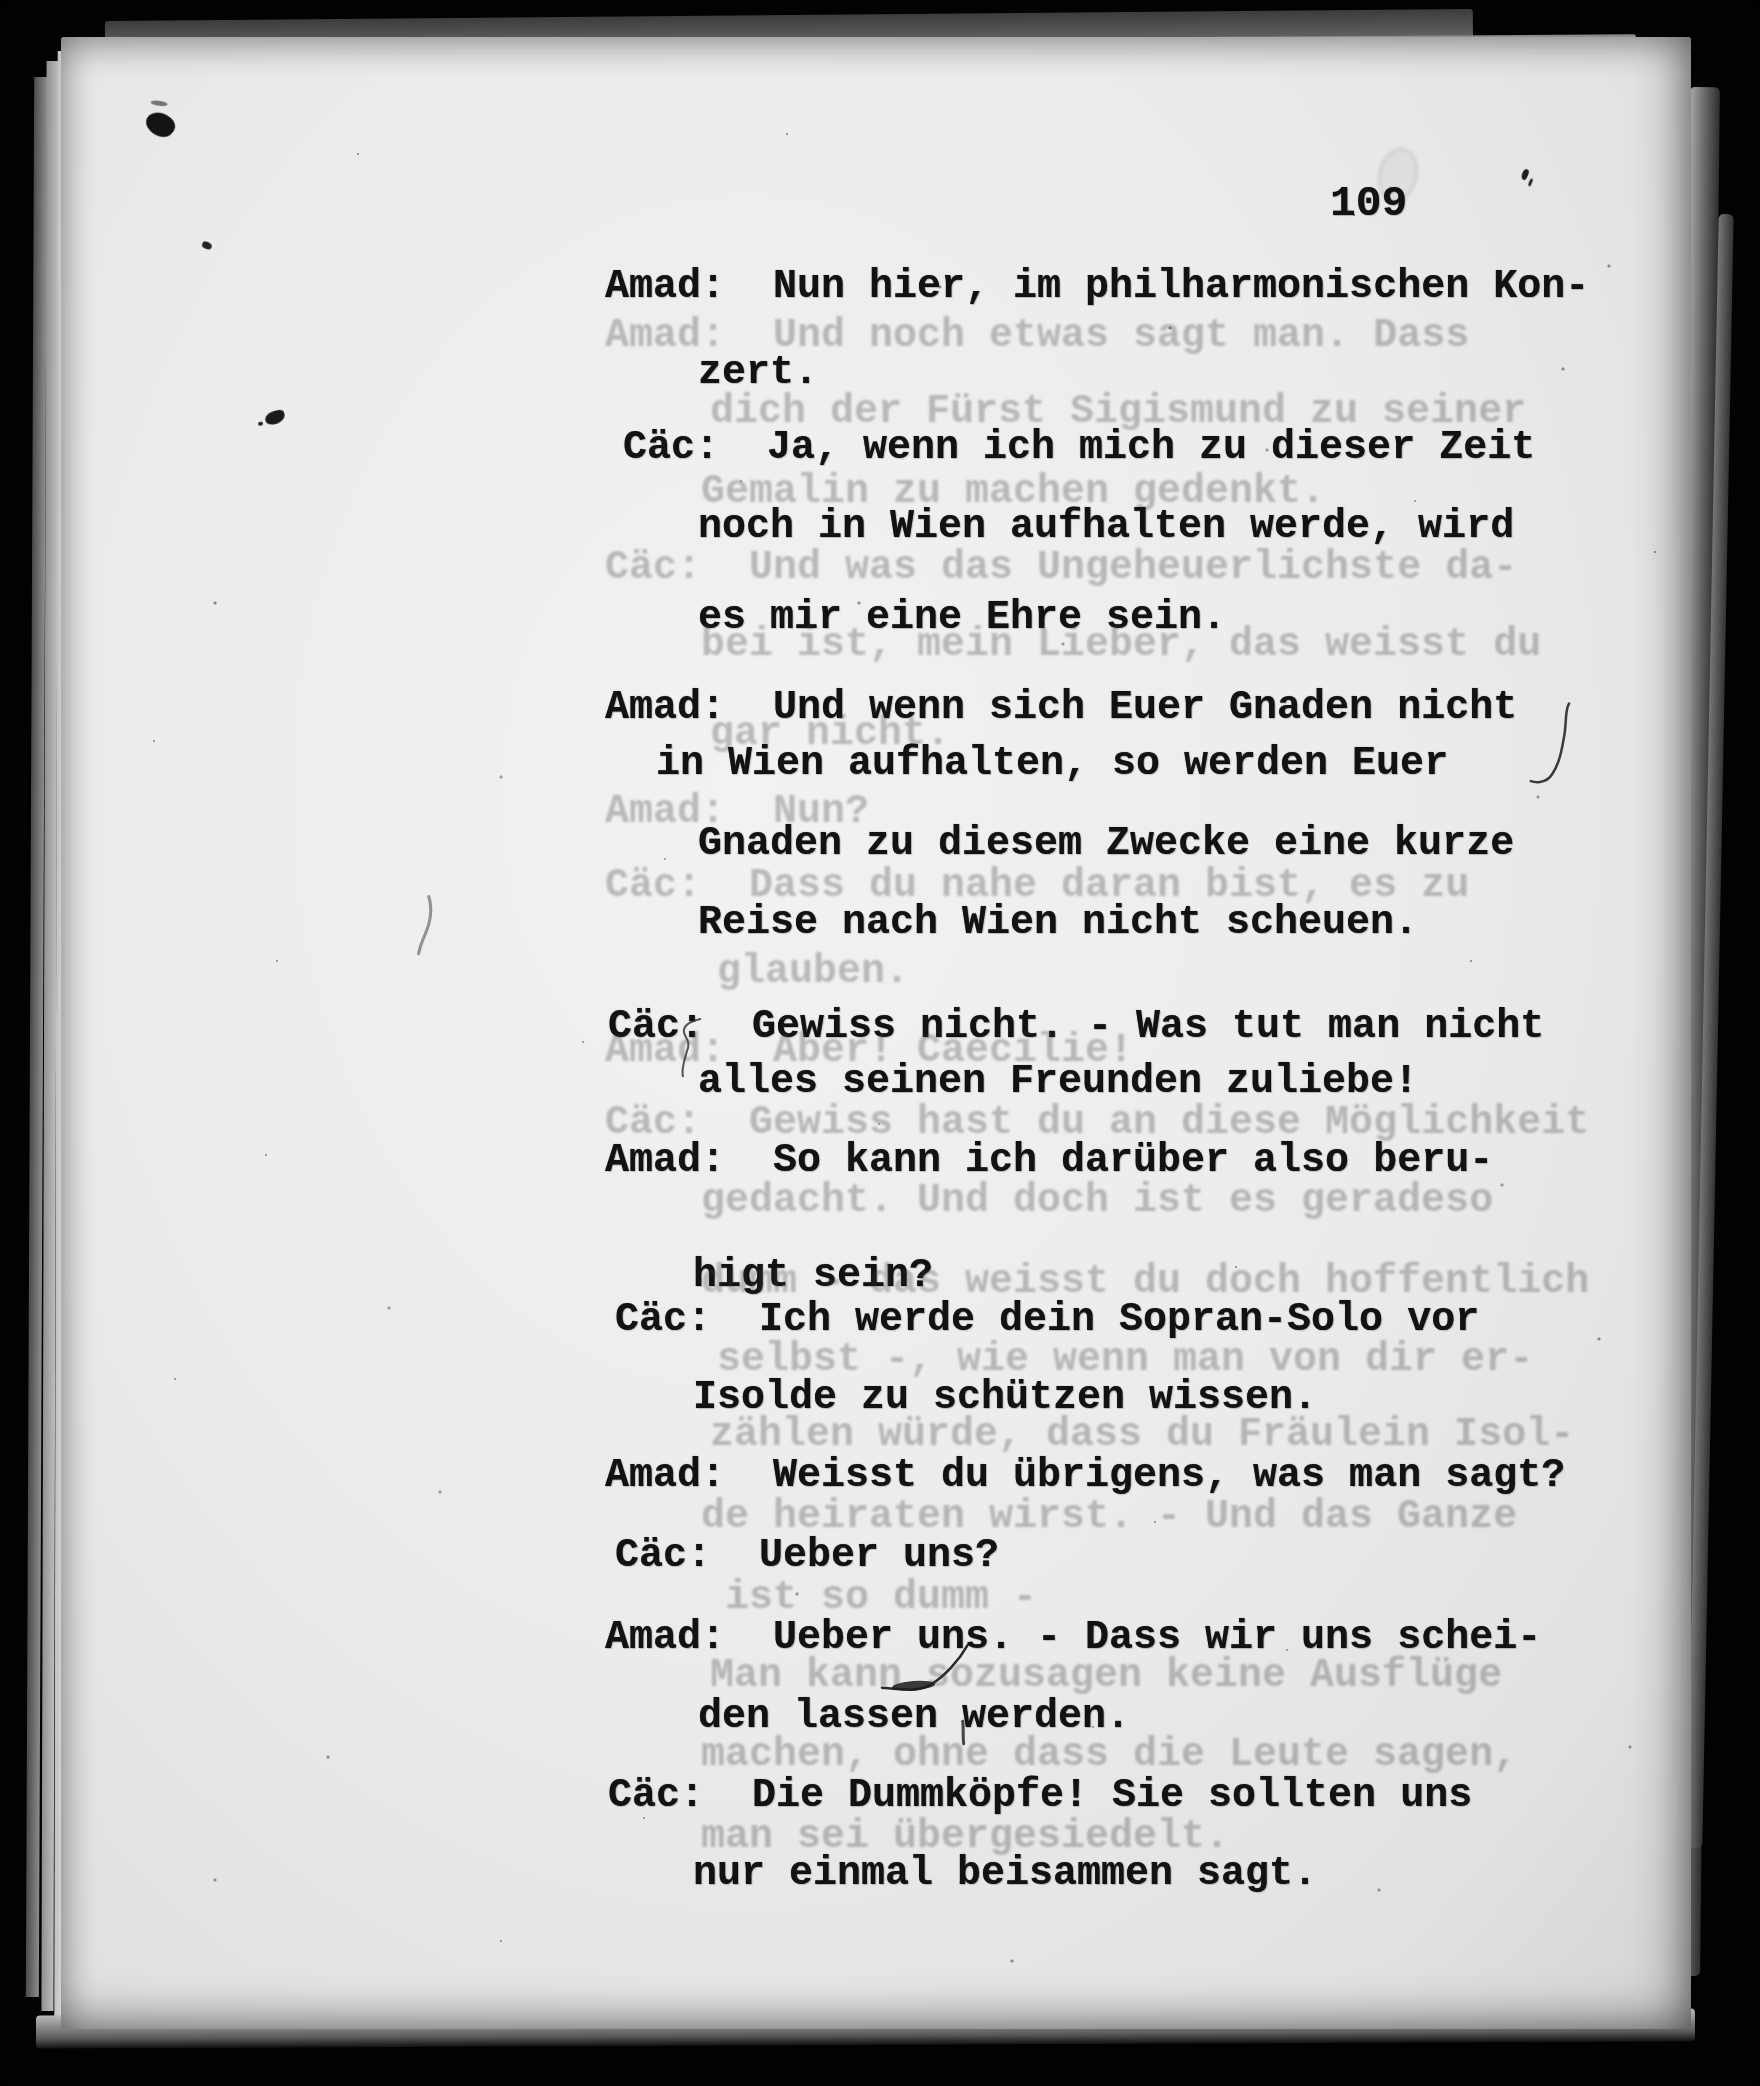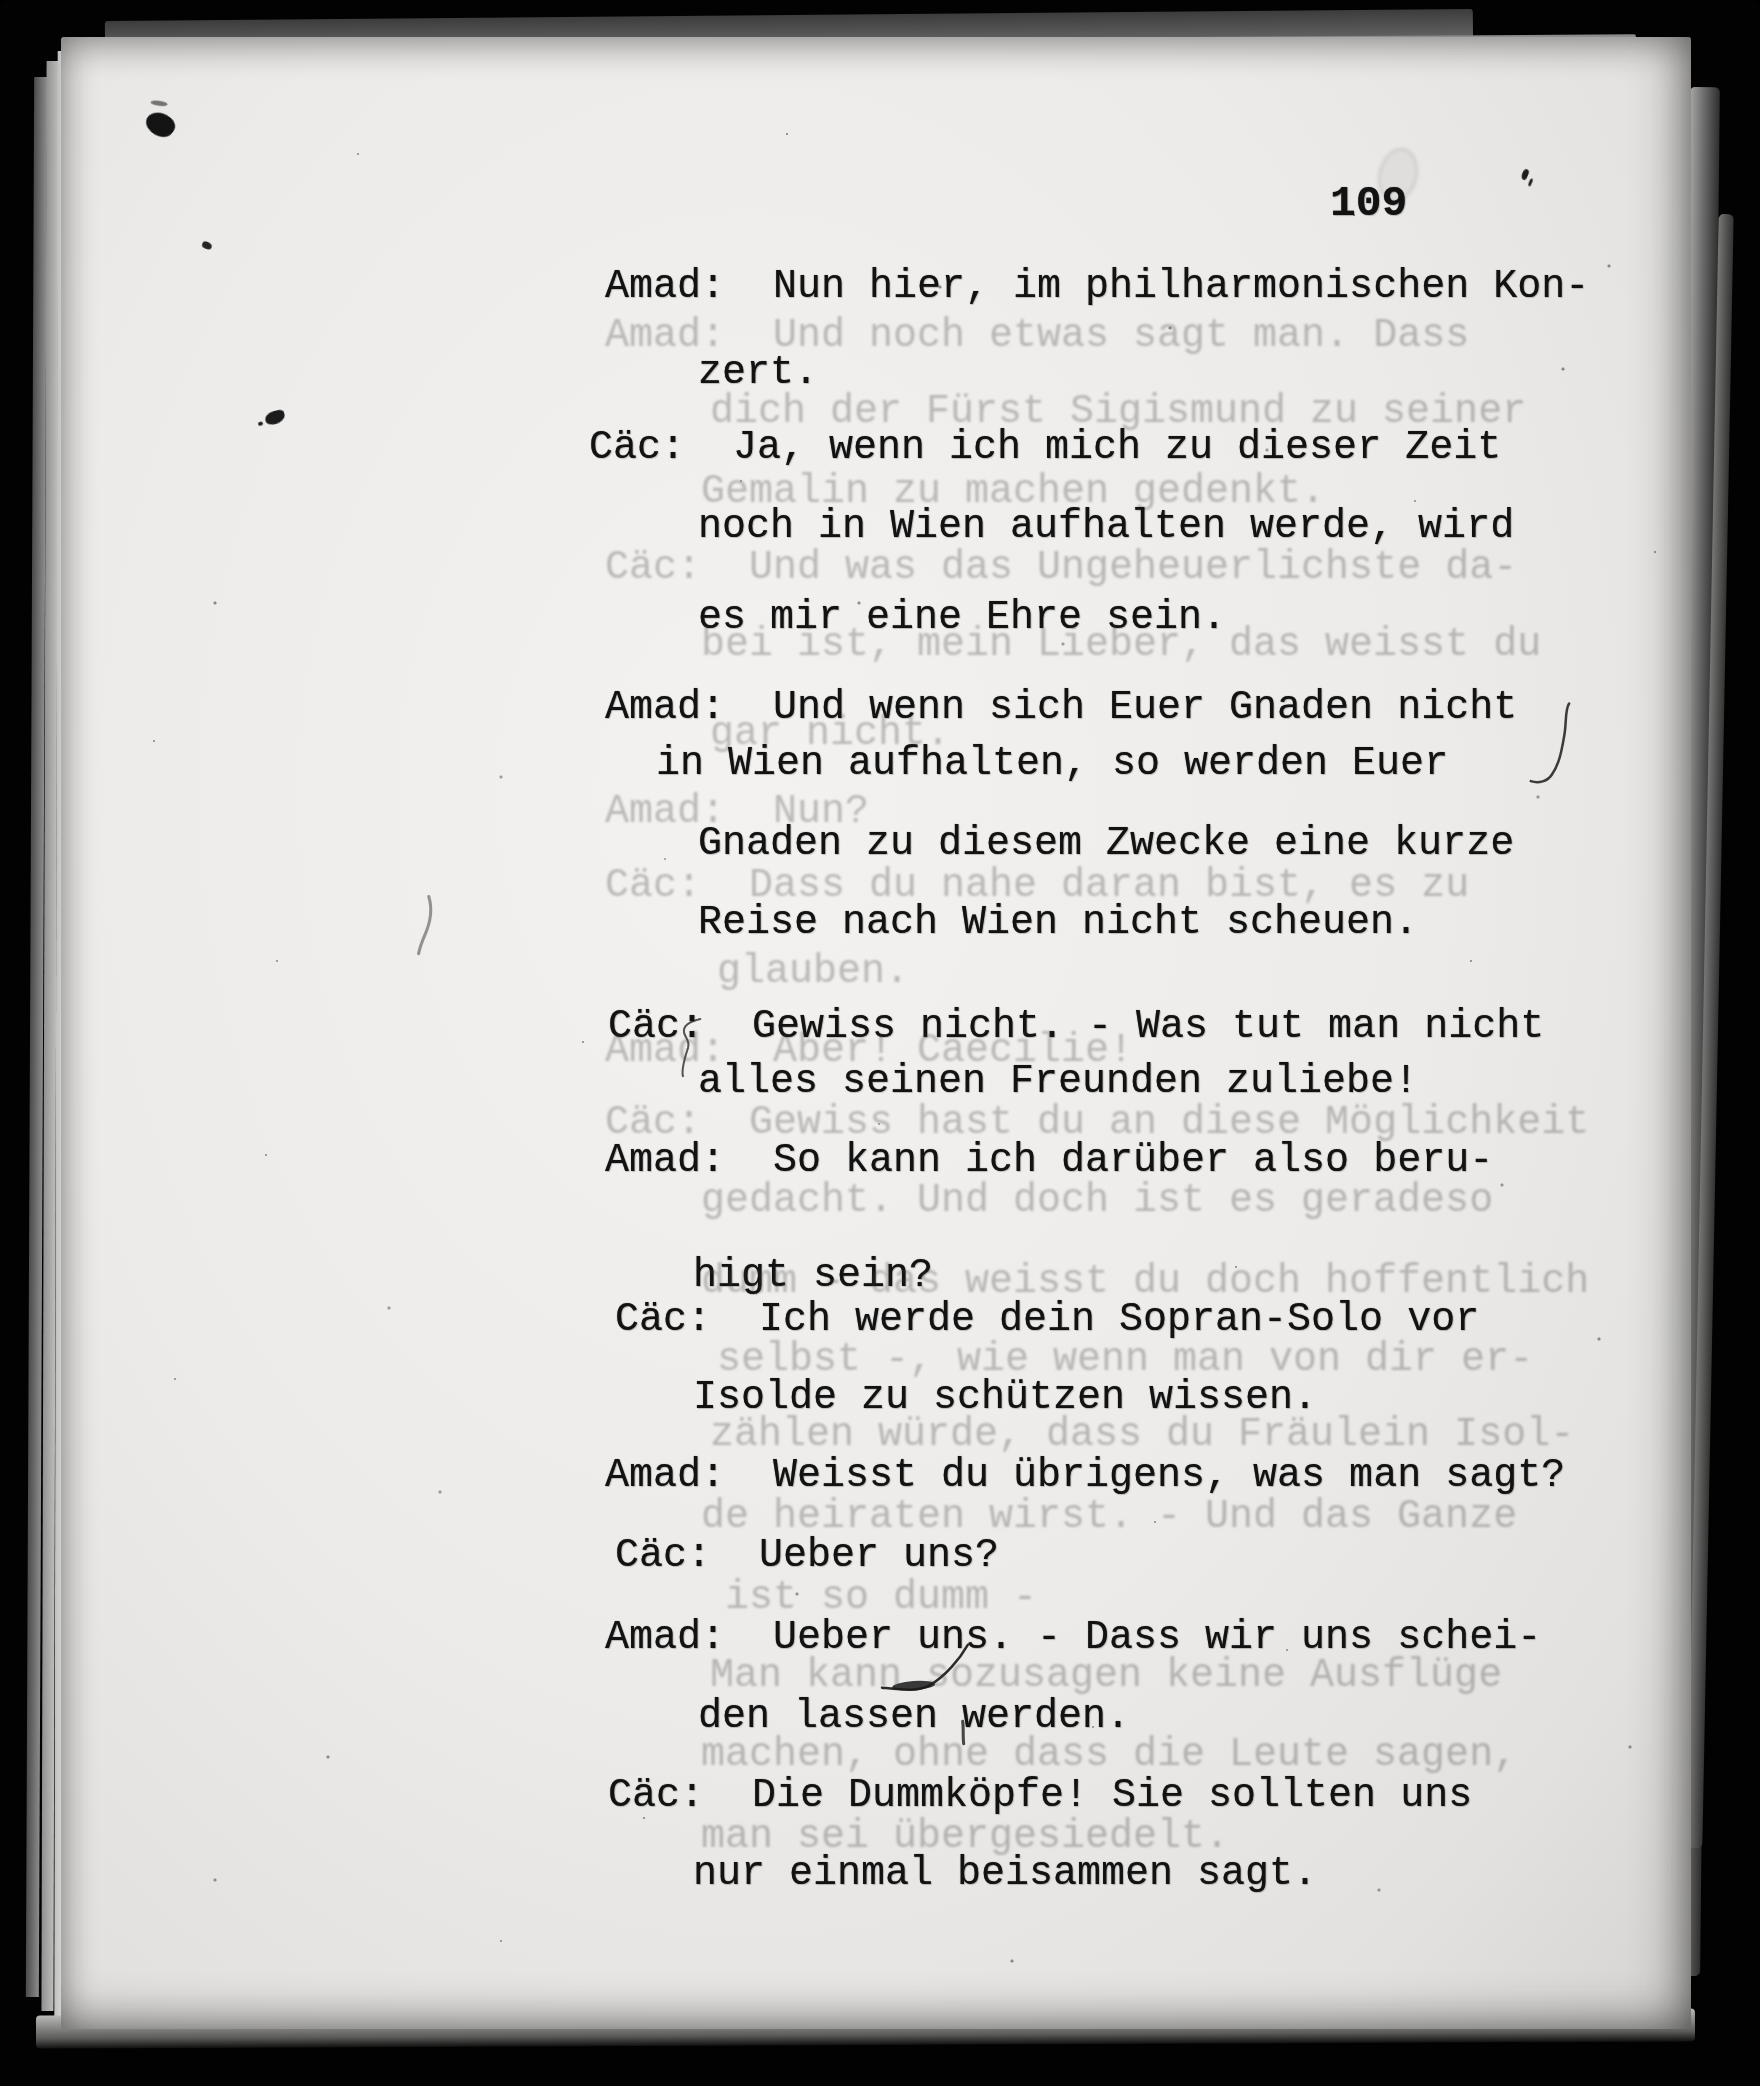--- a/index.html
+++ b/index.html
@@ -42,21 +42,21 @@
     box-shadow:
       inset 0 13.3px 31px rgba(0,0,0,0.22),
       inset -28px 0 48px -12.8px rgba(0,0,0,0.30),
       inset 0 -23px 43px -10.2px rgba(0,0,0,0.30),
       inset 20.4px 0 36px -15.3px rgba(0,0,0,0.12);
     border-radius:3.1px;
   }
   
   .line{
     position:absolute;white-space:pre;
-    font-weight:400;font-size:40px;line-height:44px;
+    font-weight:700;font-size:40px;line-height:44px;
   }
   .typed{
     color:#121212;
     text-shadow:0 0 1px rgba(15,15,15,0.6), 1px 1px 1px rgba(15,15,15,0.18);
     filter:blur(0.2px);
   }
   .ghost{
     color:rgba(55,55,55,0.30);
     filter:blur(1.1px);
   }
@@ -167,21 +167,21 @@
     <path d="M840,1756 c8,26 2,54 -8,76 c-6,14 -10,26 -12,36" fill="none" stroke="rgba(70,70,70,0.55)" stroke-width="6" stroke-linecap="round"></path>
     <path d="M1886,3372 c2,14 0,30 2,44" fill="none" stroke="#1d1d1d" stroke-width="6" stroke-linecap="round" opacity="0.8"></path>
   </svg>
 
   <div id="text-layer">
     <div class="page-number">109</div>
   <div class="line typed" style="left: 605px; top: 265px;">Amad:  Nun hier, im philharmonischen Kon-</div>
       <div class="line ghost" style="left: 605px; top: 314px;">Amad:  Und noch etwas sagt man. Dass</div>
       <div class="line typed" style="left: 698px; top: 351px;">zert.</div>
       <div class="line ghost" style="left: 710px; top: 390px;">dich der Fürst Sigismund zu seiner</div>
-      <div class="line typed" style="left: 589px; top: 426px;">Cäc:  Ja, wenn ich mich zu dieser Zeit</div>
+      <div class="line typed" style="left: 623px; top: 426px;">Cäc:  Ja, wenn ich mich zu dieser Zeit</div>
       <div class="line ghost" style="left: 701px; top: 470px;">Gemalin zu machen gedenkt.</div>
       <div class="line typed" style="left: 698px; top: 505px;">noch in Wien aufhalten werde, wird</div>
       <div class="line ghost" style="left: 605px; top: 546px;">Cäc:  Und was das Ungeheuerlichste da-</div>
       <div class="line typed" style="left: 698px; top: 584px; margin-top: 12px;">es mir eine Ehre sein.</div>
       <div class="line ghost" style="left: 701px; top: 623px;">bei ist, mein Lieber, das weisst du</div>
       <div class="line typed" style="left: 605px; top: 662px; margin-top: 24px;">Amad:  Und wenn sich Euer Gnaden nicht</div>
       <div class="line ghost" style="left: 710px; top: 712px;">gar nicht.</div>
       <div class="line typed" style="left: 656px; top: 742px;">in Wien aufhalten, so werden Euer</div>
       <div class="line ghost" style="left: 605px; top: 790px;">Amad:  Nun?</div>
       <div class="line typed" style="left: 698px; top: 822px;">Gnaden zu diesem Zwecke eine kurze</div>

